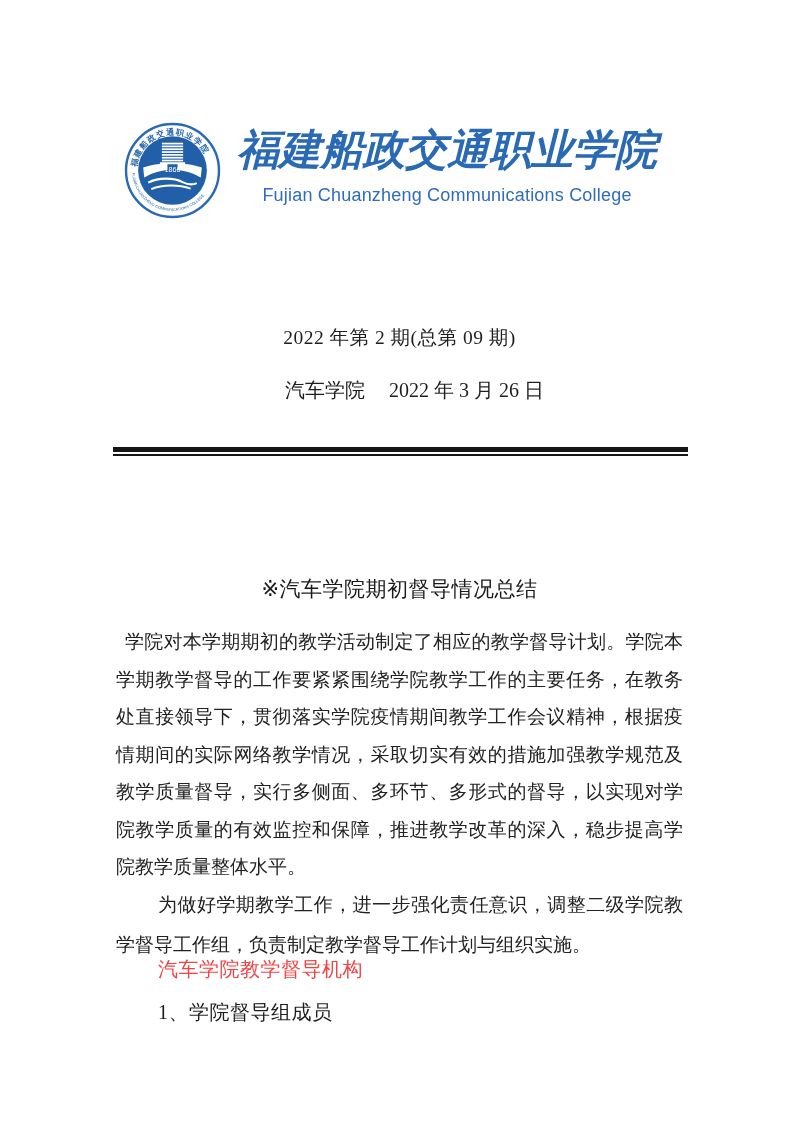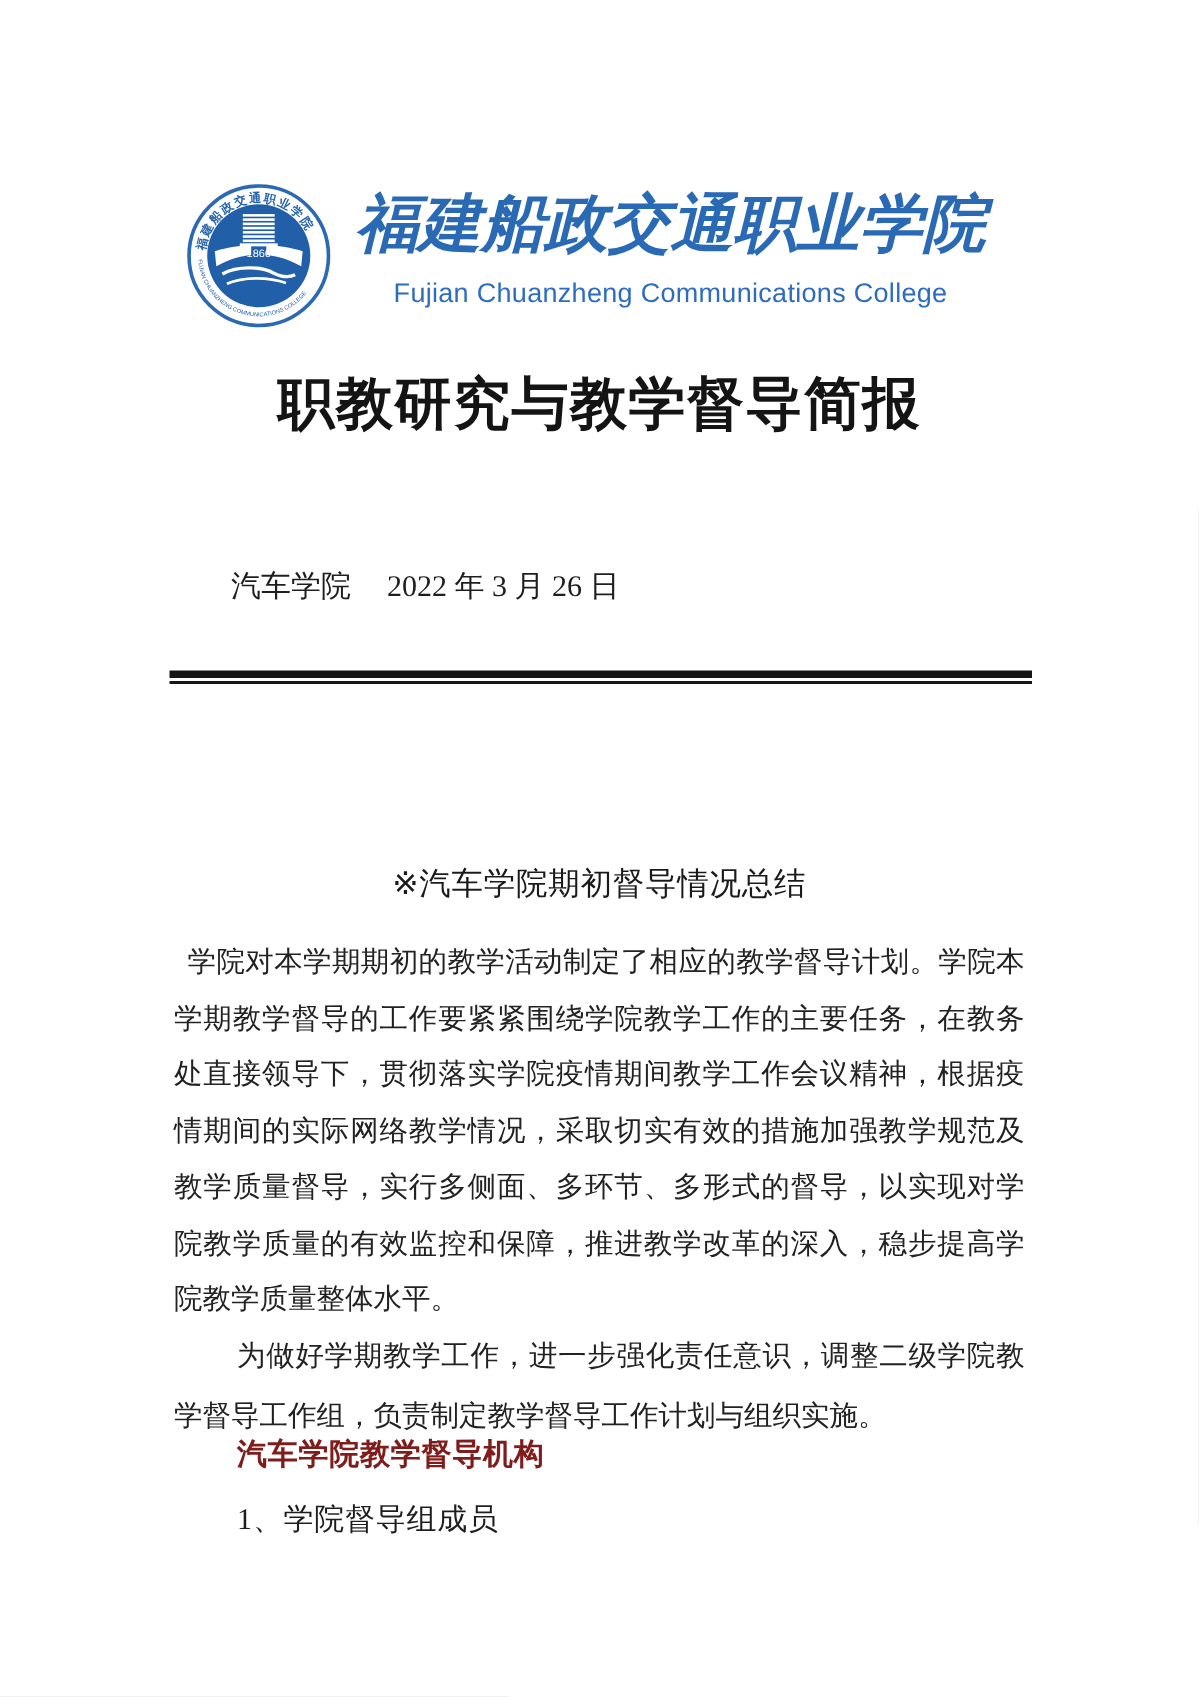--- a/index.html
+++ b/index.html
@@ -19,21 +19,21 @@
   .english{
     font-family:"Liberation Sans","DejaVu Sans",sans-serif;
     font-size:18px;line-height:24px;color:#2d6cbe;letter-spacing:.2px;margin-top:1px;
   }
 
   .doc-title{
     position:absolute;top:244px;left:0;width:100%;text-align:center;
     font-size:38px;font-weight:bold;letter-spacing:1px;color:#141414;
   }
   .issue-line{position:absolute;top:324px;left:0;width:100%;text-align:center;font-size:19.5px;letter-spacing:.5px;}
-  .info-row{position:absolute;top:377px;left:116px;width:567px;display:flex;justify-content:flex-start;font-size:20px;gap:24px;}
+  .info-row{position:absolute;top:377px;left:116px;width:567px;display:flex;justify-content:center;font-size:20px;gap:24px;}
   .issuer{margin-left:38px;}
   .date{margin-right:8px;}
 
   .divider{
     position:absolute;top:447px;left:113px;width:575px;height:2px;
     border-top:5px solid #161616;border-bottom:2px solid #161616;
   }
 
   
   .banner{position:absolute;left:121px;top:492px;width:145px;height:80px;}
@@ -48,21 +48,21 @@
     position:absolute;top:575px;left:116px;width:567px;text-align:center;
     font-family:"Liberation Sans","DejaVu Sans",sans-serif;
     font-size:21px;font-weight:normal;letter-spacing:.5px;color:#1a1a1a;
   }
   .para{position:absolute;left:116px;width:567px;text-align:justify;font-size:19px;color:#222;}
   .para1{top:604px;line-height:37.5px;text-indent:9px;}
   .para2{top:866px;line-height:40px;text-indent:42px;}
   .subheading{
     position:absolute;top:956px;left:158px;
     font-family:"Liberation Sans","DejaVu Sans",sans-serif;
-    font-size:20px;font-weight:bold;color:#7f1d1d;letter-spacing:.5px;
+    font-size:20px;font-weight:normal;color:#ef4444;letter-spacing:.5px;
   }
   .list-item{position:absolute;top:999px;left:158px;font-size:20px;letter-spacing:.5px;}
 </style>
 </head>
 <body>
 
 <div class="page">
 
   <div class="logo-row">
     <svg class="seal" viewBox="0 0 96 96">
@@ -96,21 +96,21 @@
 
       <path d="M24,60 C34,54.5 50,55 58,59.5 C63,62 68,62.5 72,60.5" stroke="#ffffff" stroke-width="2.2" fill="none"></path>
       <path d="M27,66.5 C38,61.5 55,62 66,66" stroke="#ffffff" stroke-width="1.8" fill="none"></path>
     </svg>
     <div class="logo-text">
       <div class="calligraphy">福建船政交通职业学院</div>
       <div class="english">Fujian Chuanzheng Communications College</div>
     </div>
   </div>
 
-  <div class="doc-title">职教研究与教学督导简报</div>
+  <div class="issue-line">2022 年第 2 期(总第 09 期)</div>
 
   <div class="info-row">
     <span class="issuer">汽车学院</span>
     <span class="date">2022 年 3 月 26 日</span>
   </div>
 
   <div class="divider"></div>
 
 
   <div class="article-heading">※汽车学院期初督导情况总结</div>

